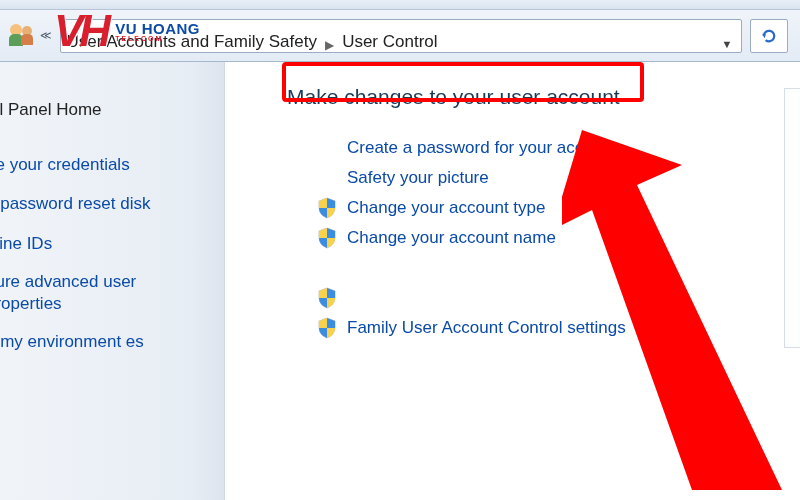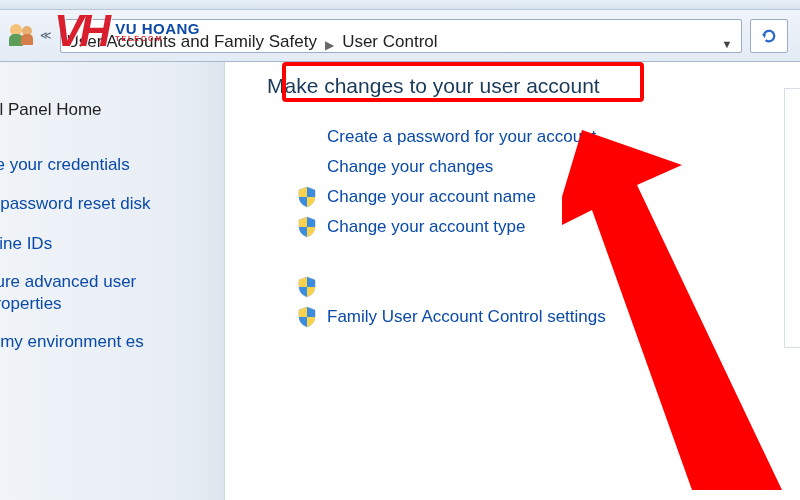--- a/index.html
+++ b/index.html
@@ -96,22 +96,23 @@
     .sidebar .link {
       color: #0a4aa8;
       padding: 6px 12px 6px 0;
       cursor: pointer;
       margin-left: -14px;
     }
     .sidebar .link.multi { line-height: 1.3; padding: 8px 12px 8px 0; }
     
     .main {
       flex: 1;
-      padding: 12px 10px 0 42px;
+      padding: 23px 10px 0 42px;
       position: relative;
+      margin-left: 20px;
     }
     .main h2 {
       font-size: 21px;
       font-weight: 400;
       color: #1a3a5a;
       margin-bottom: 24px;
     }
     .task-list { margin-left: 30px; margin-top: 4px; }
     .task {
       display: flex;
@@ -234,46 +235,46 @@
   <div class="main">
     <h2>Make changes to your user account</h2>
 
     <div class="task-list">
       <div class="task">
         <span class="spacer"></span>
         <span class="task-text">Create a password for your account</span>
       </div>
       <div class="task">
         <span class="spacer"></span>
-        <span class="task-text">Change your changes</span>
+        <span class="task-text">Safety your picture</span>
+      </div>
+      <div class="task">
+        <span class="shield">
+          <svg viewBox="0 0 20 22">
+              <path d="M10 1 L18 4 L18 10 Q18 18 10 21 Q2 18 2 10 L2 4 Z" fill="#fff" stroke="#888" stroke-width="0.5"></path>
+              <path d="M10 1 L18 4 L18 11 L10 11 Z" fill="#3a8de0"></path>
+              <path d="M2 4 L10 1 L10 11 L2 11 Z" fill="#f8d24a"></path>
+              <path d="M2 11 L10 11 L10 21 Q2 18 2 11 Z" fill="#3a8de0"></path>
+              <path d="M10 11 L18 11 Q18 18 10 21 Z" fill="#f8d24a"></path>
+            </svg>
+        </span>
+        <span class="task-text">Change your account type</span>
       </div>
       <div class="task">
         <span class="shield">
           <svg viewBox="0 0 20 22">
               <path d="M10 1 L18 4 L18 10 Q18 18 10 21 Q2 18 2 10 L2 4 Z" fill="#fff" stroke="#888" stroke-width="0.5"></path>
               <path d="M10 1 L18 4 L18 11 L10 11 Z" fill="#3a8de0"></path>
               <path d="M2 4 L10 1 L10 11 L2 11 Z" fill="#f8d24a"></path>
               <path d="M2 11 L10 11 L10 21 Q2 18 2 11 Z" fill="#3a8de0"></path>
               <path d="M10 11 L18 11 Q18 18 10 21 Z" fill="#f8d24a"></path>
             </svg>
         </span>
         <span class="task-text">Change your account name</span>
       </div>
-      <div class="task">
-        <span class="shield">
-          <svg viewBox="0 0 20 22">
-              <path d="M10 1 L18 4 L18 10 Q18 18 10 21 Q2 18 2 10 L2 4 Z" fill="#fff" stroke="#888" stroke-width="0.5"></path>
-              <path d="M10 1 L18 4 L18 11 L10 11 Z" fill="#3a8de0"></path>
-              <path d="M2 4 L10 1 L10 11 L2 11 Z" fill="#f8d24a"></path>
-              <path d="M2 11 L10 11 L10 21 Q2 18 2 11 Z" fill="#3a8de0"></path>
-              <path d="M10 11 L18 11 Q18 18 10 21 Z" fill="#f8d24a"></path>
-            </svg>
-        </span>
-        <span class="task-text">Change your account type</span>
-      </div>
 
       <div class="task-group-gap"></div>
 
       <div class="task">
         <span class="shield">
           <svg viewBox="0 0 20 22">
               <path d="M10 1 L18 4 L18 10 Q18 18 10 21 Q2 18 2 10 L2 4 Z" fill="#fff" stroke="#888" stroke-width="0.5"></path>
               <path d="M10 1 L18 4 L18 11 L10 11 Z" fill="#3a8de0"></path>
               <path d="M2 4 L10 1 L10 11 L2 11 Z" fill="#f8d24a"></path>
               <path d="M2 11 L10 11 L10 21 Q2 18 2 11 Z" fill="#3a8de0"></path>

